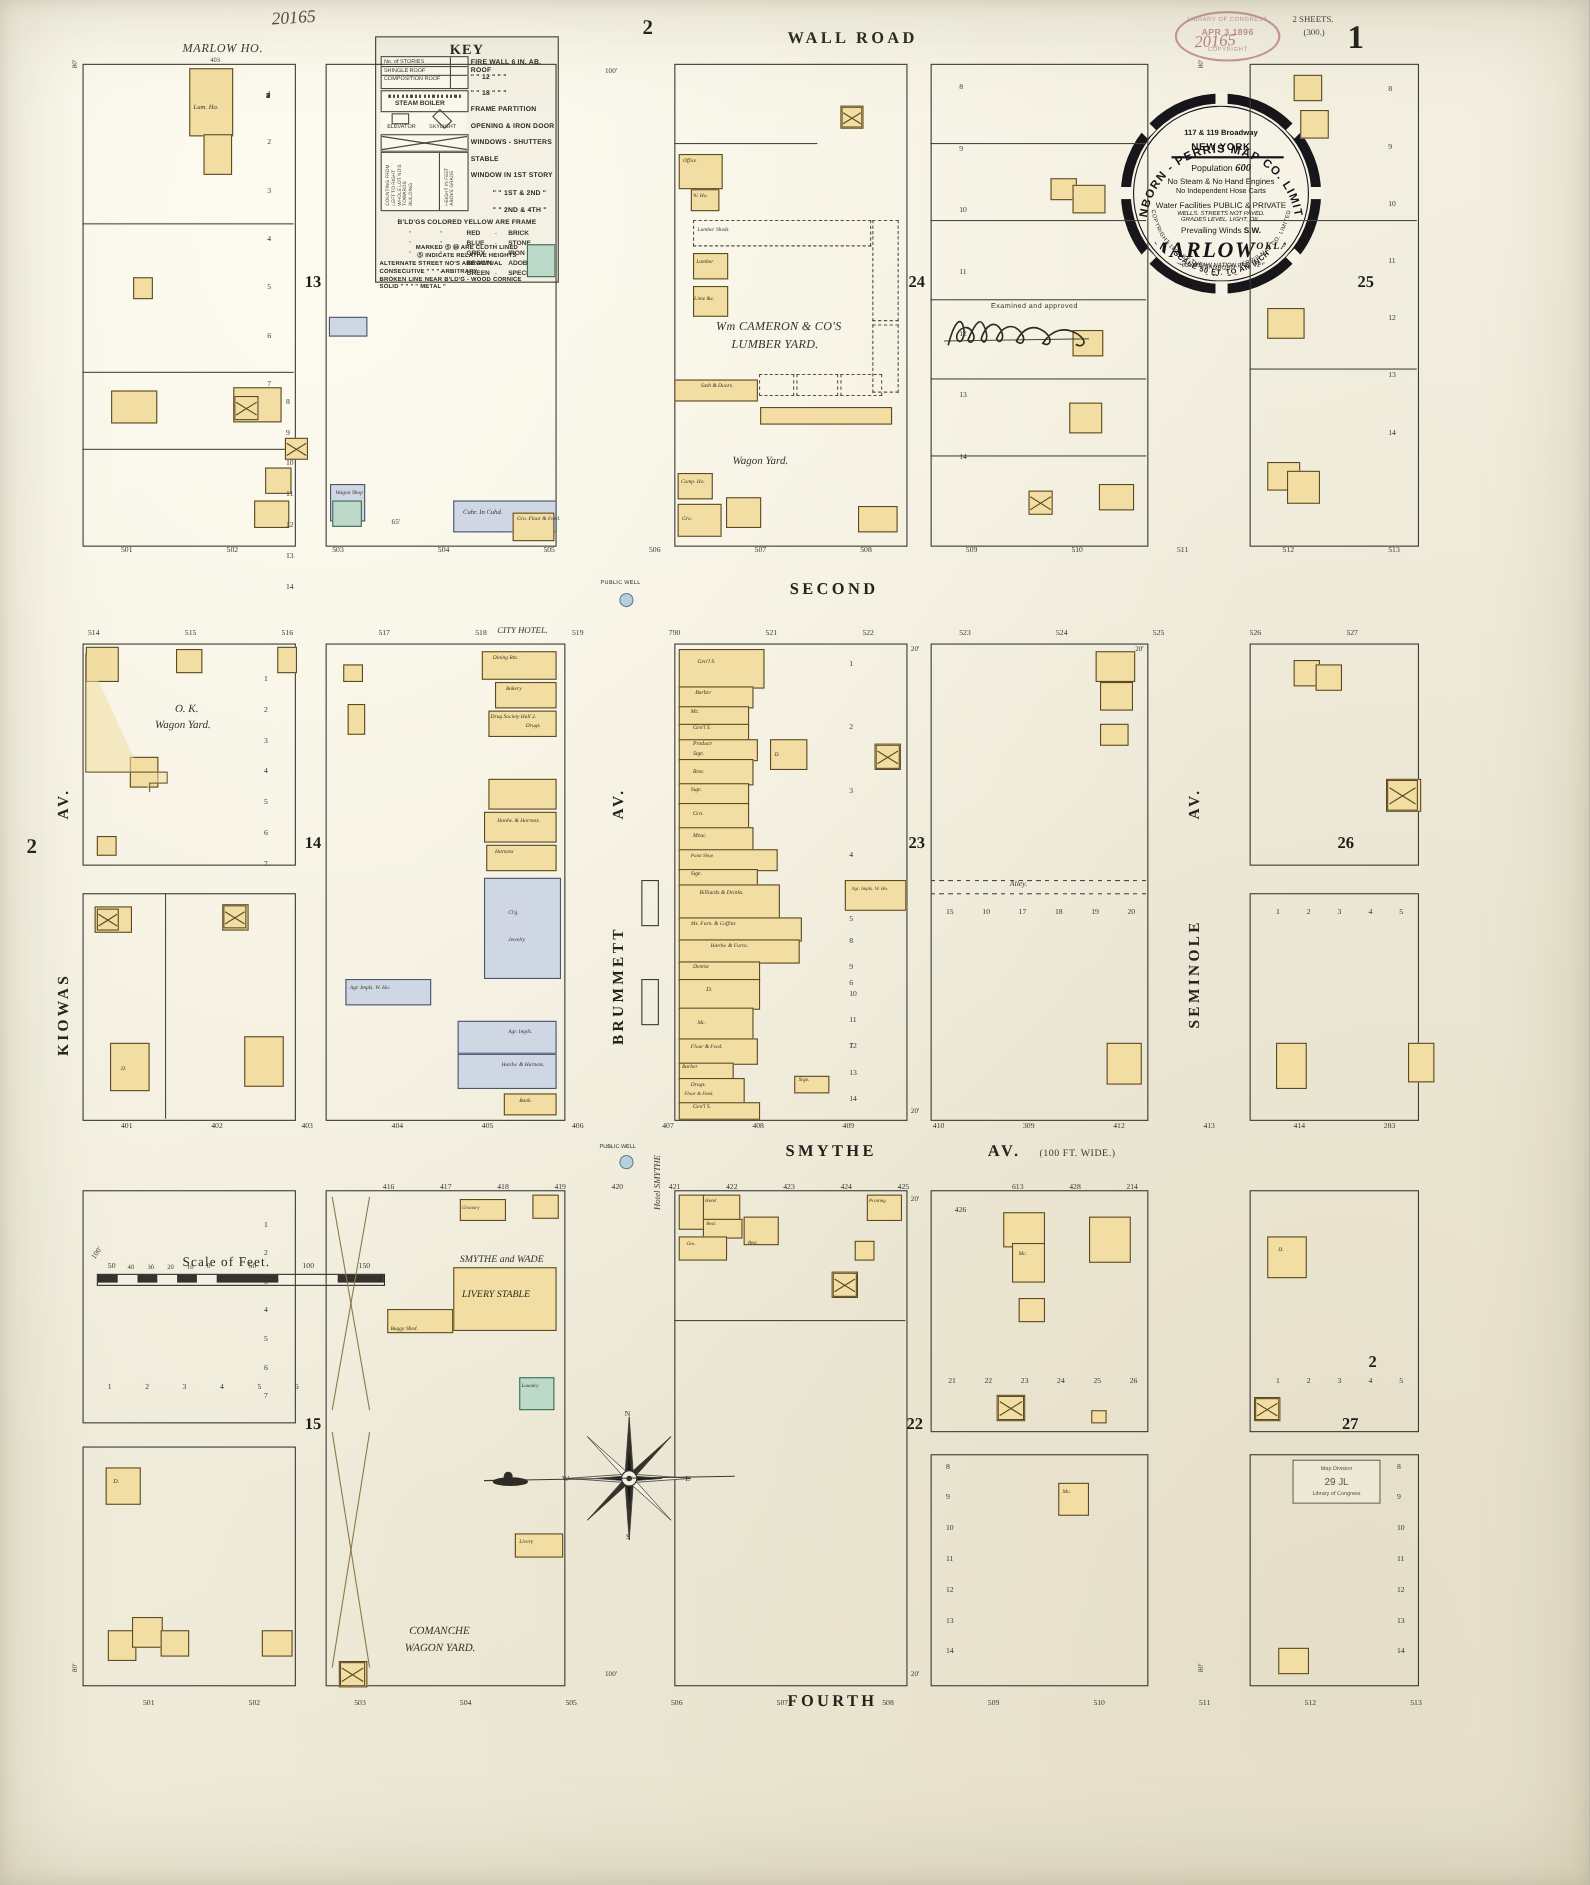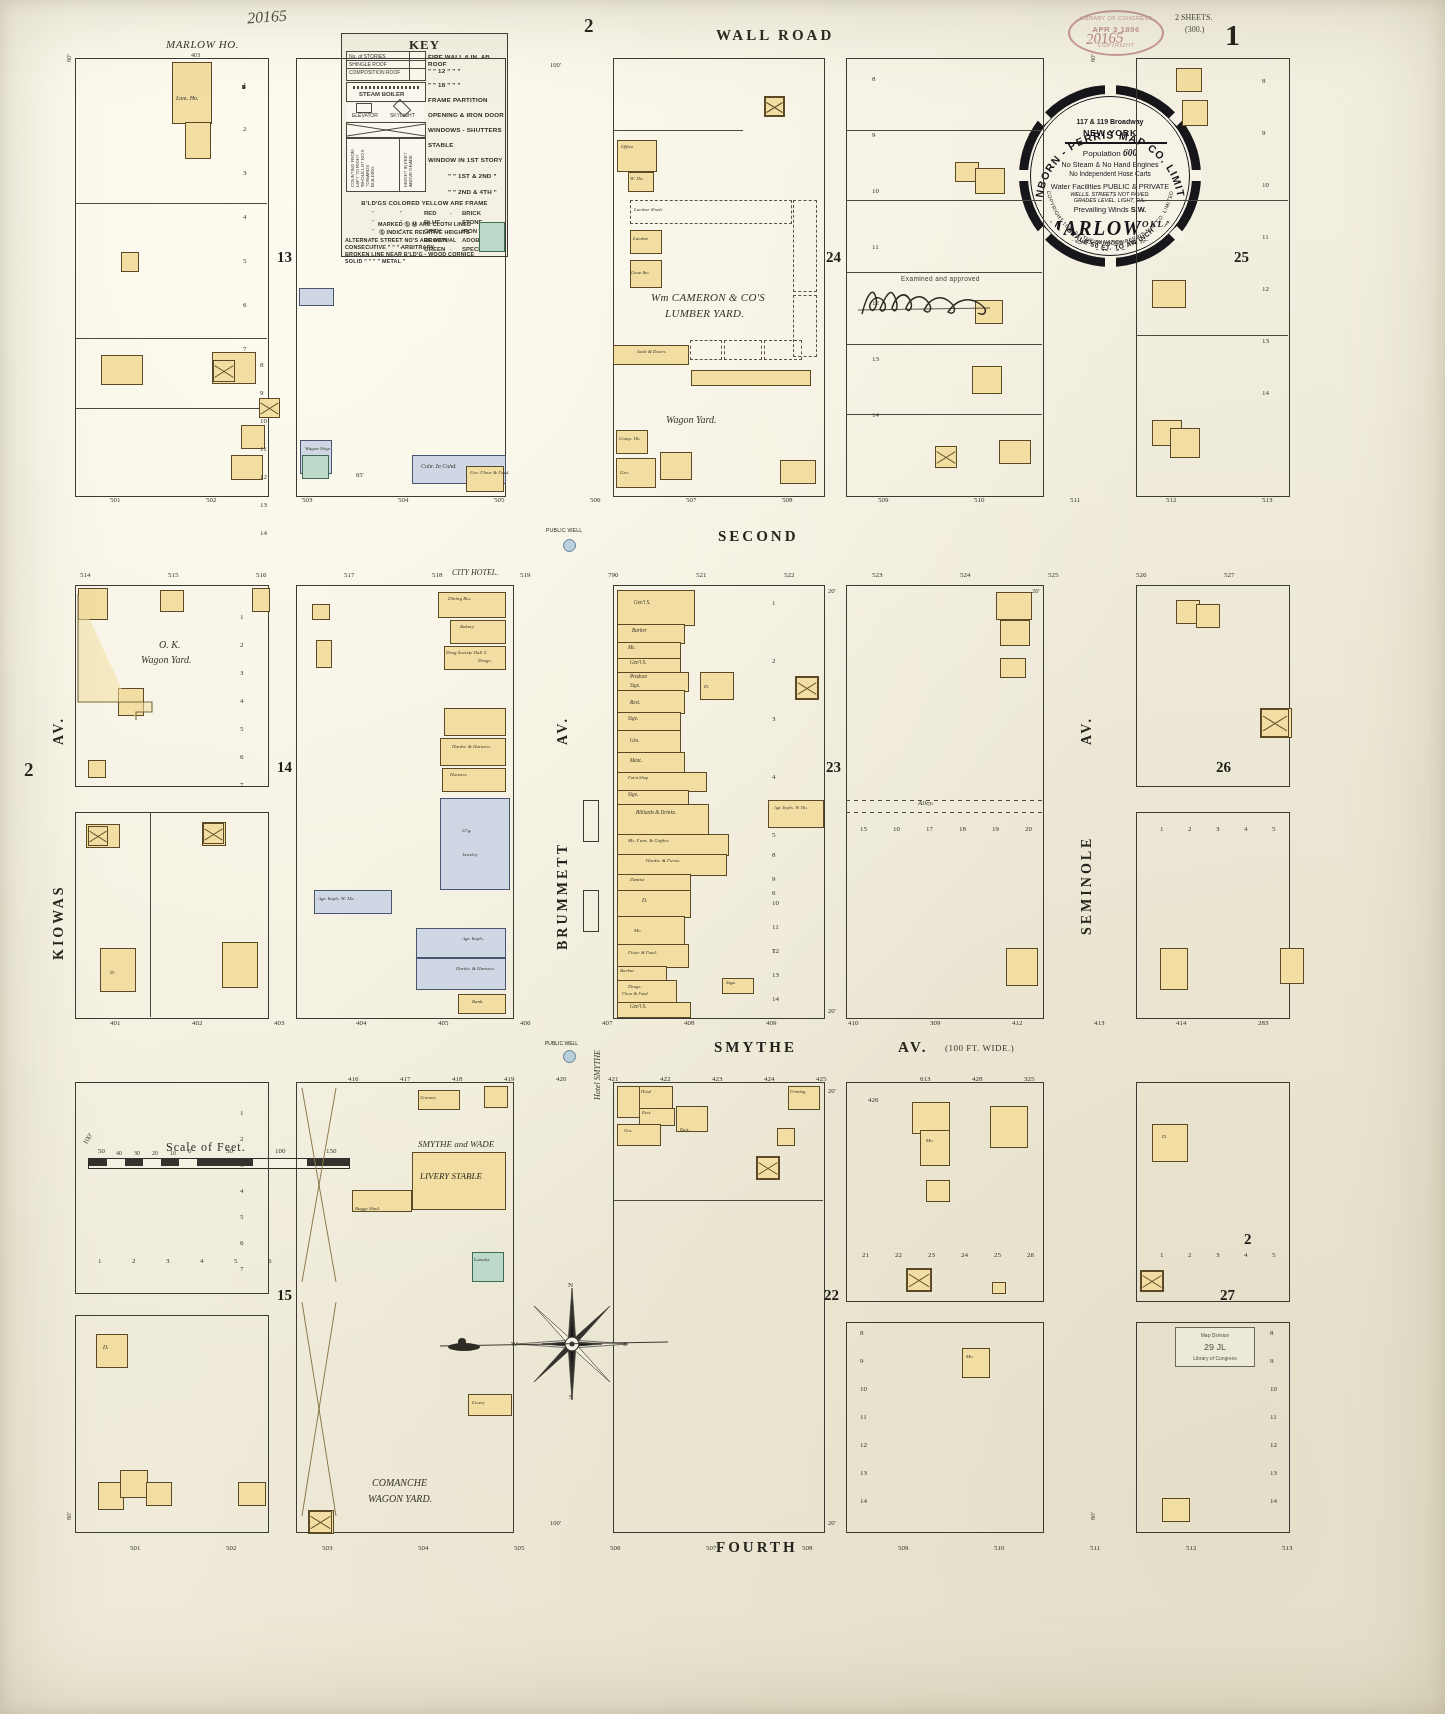--- a/index.html
+++ b/index.html
@@ -687,21 +687,21 @@
         <div class="t num" style="left: 504px; top: 1076px; font-size: 7px;">419</div>
         <div class="t num" style="left: 556px; top: 1076px; font-size: 7px;">420</div>
         <div class="t num" style="left: 608px; top: 1076px; font-size: 7px;">421</div>
         <div class="t num" style="left: 660px; top: 1076px; font-size: 7px;">422</div>
         <div class="t num" style="left: 712px; top: 1076px; font-size: 7px;">423</div>
         <div class="t num" style="left: 764px; top: 1076px; font-size: 7px;">424</div>
         <div class="t num" style="left: 816px; top: 1076px; font-size: 7px;">425</div>
         <div class="t num" style="left: 868px; top: 1097px; font-size: 7px;">426</div>
         <div class="t num" style="left: 920px; top: 1076px; font-size: 7px;">613</div>
         <div class="t num" style="left: 972px; top: 1076px; font-size: 7px;">428</div>
-        <div class="t num" style="left: 1024px; top: 1076px; font-size: 7px;">325</div>
+        <div class="t num" style="left: 1024px; top: 1076px; font-size: 7px;">214</div>
       </div>
     <div id="streetnums-row5">
         <div class="t num" style="left: 130px; top: 1545px; font-size: 7px;">501</div>
         <div class="t num" style="left: 226px; top: 1545px; font-size: 7px;">502</div>
         <div class="t num" style="left: 322px; top: 1545px; font-size: 7px;">503</div>
         <div class="t num" style="left: 418px; top: 1545px; font-size: 7px;">504</div>
         <div class="t num" style="left: 514px; top: 1545px; font-size: 7px;">505</div>
         <div class="t num" style="left: 610px; top: 1545px; font-size: 7px;">506</div>
         <div class="t num" style="left: 706px; top: 1545px; font-size: 7px;">507</div>
         <div class="t num" style="left: 802px; top: 1545px; font-size: 7px;">508</div>

